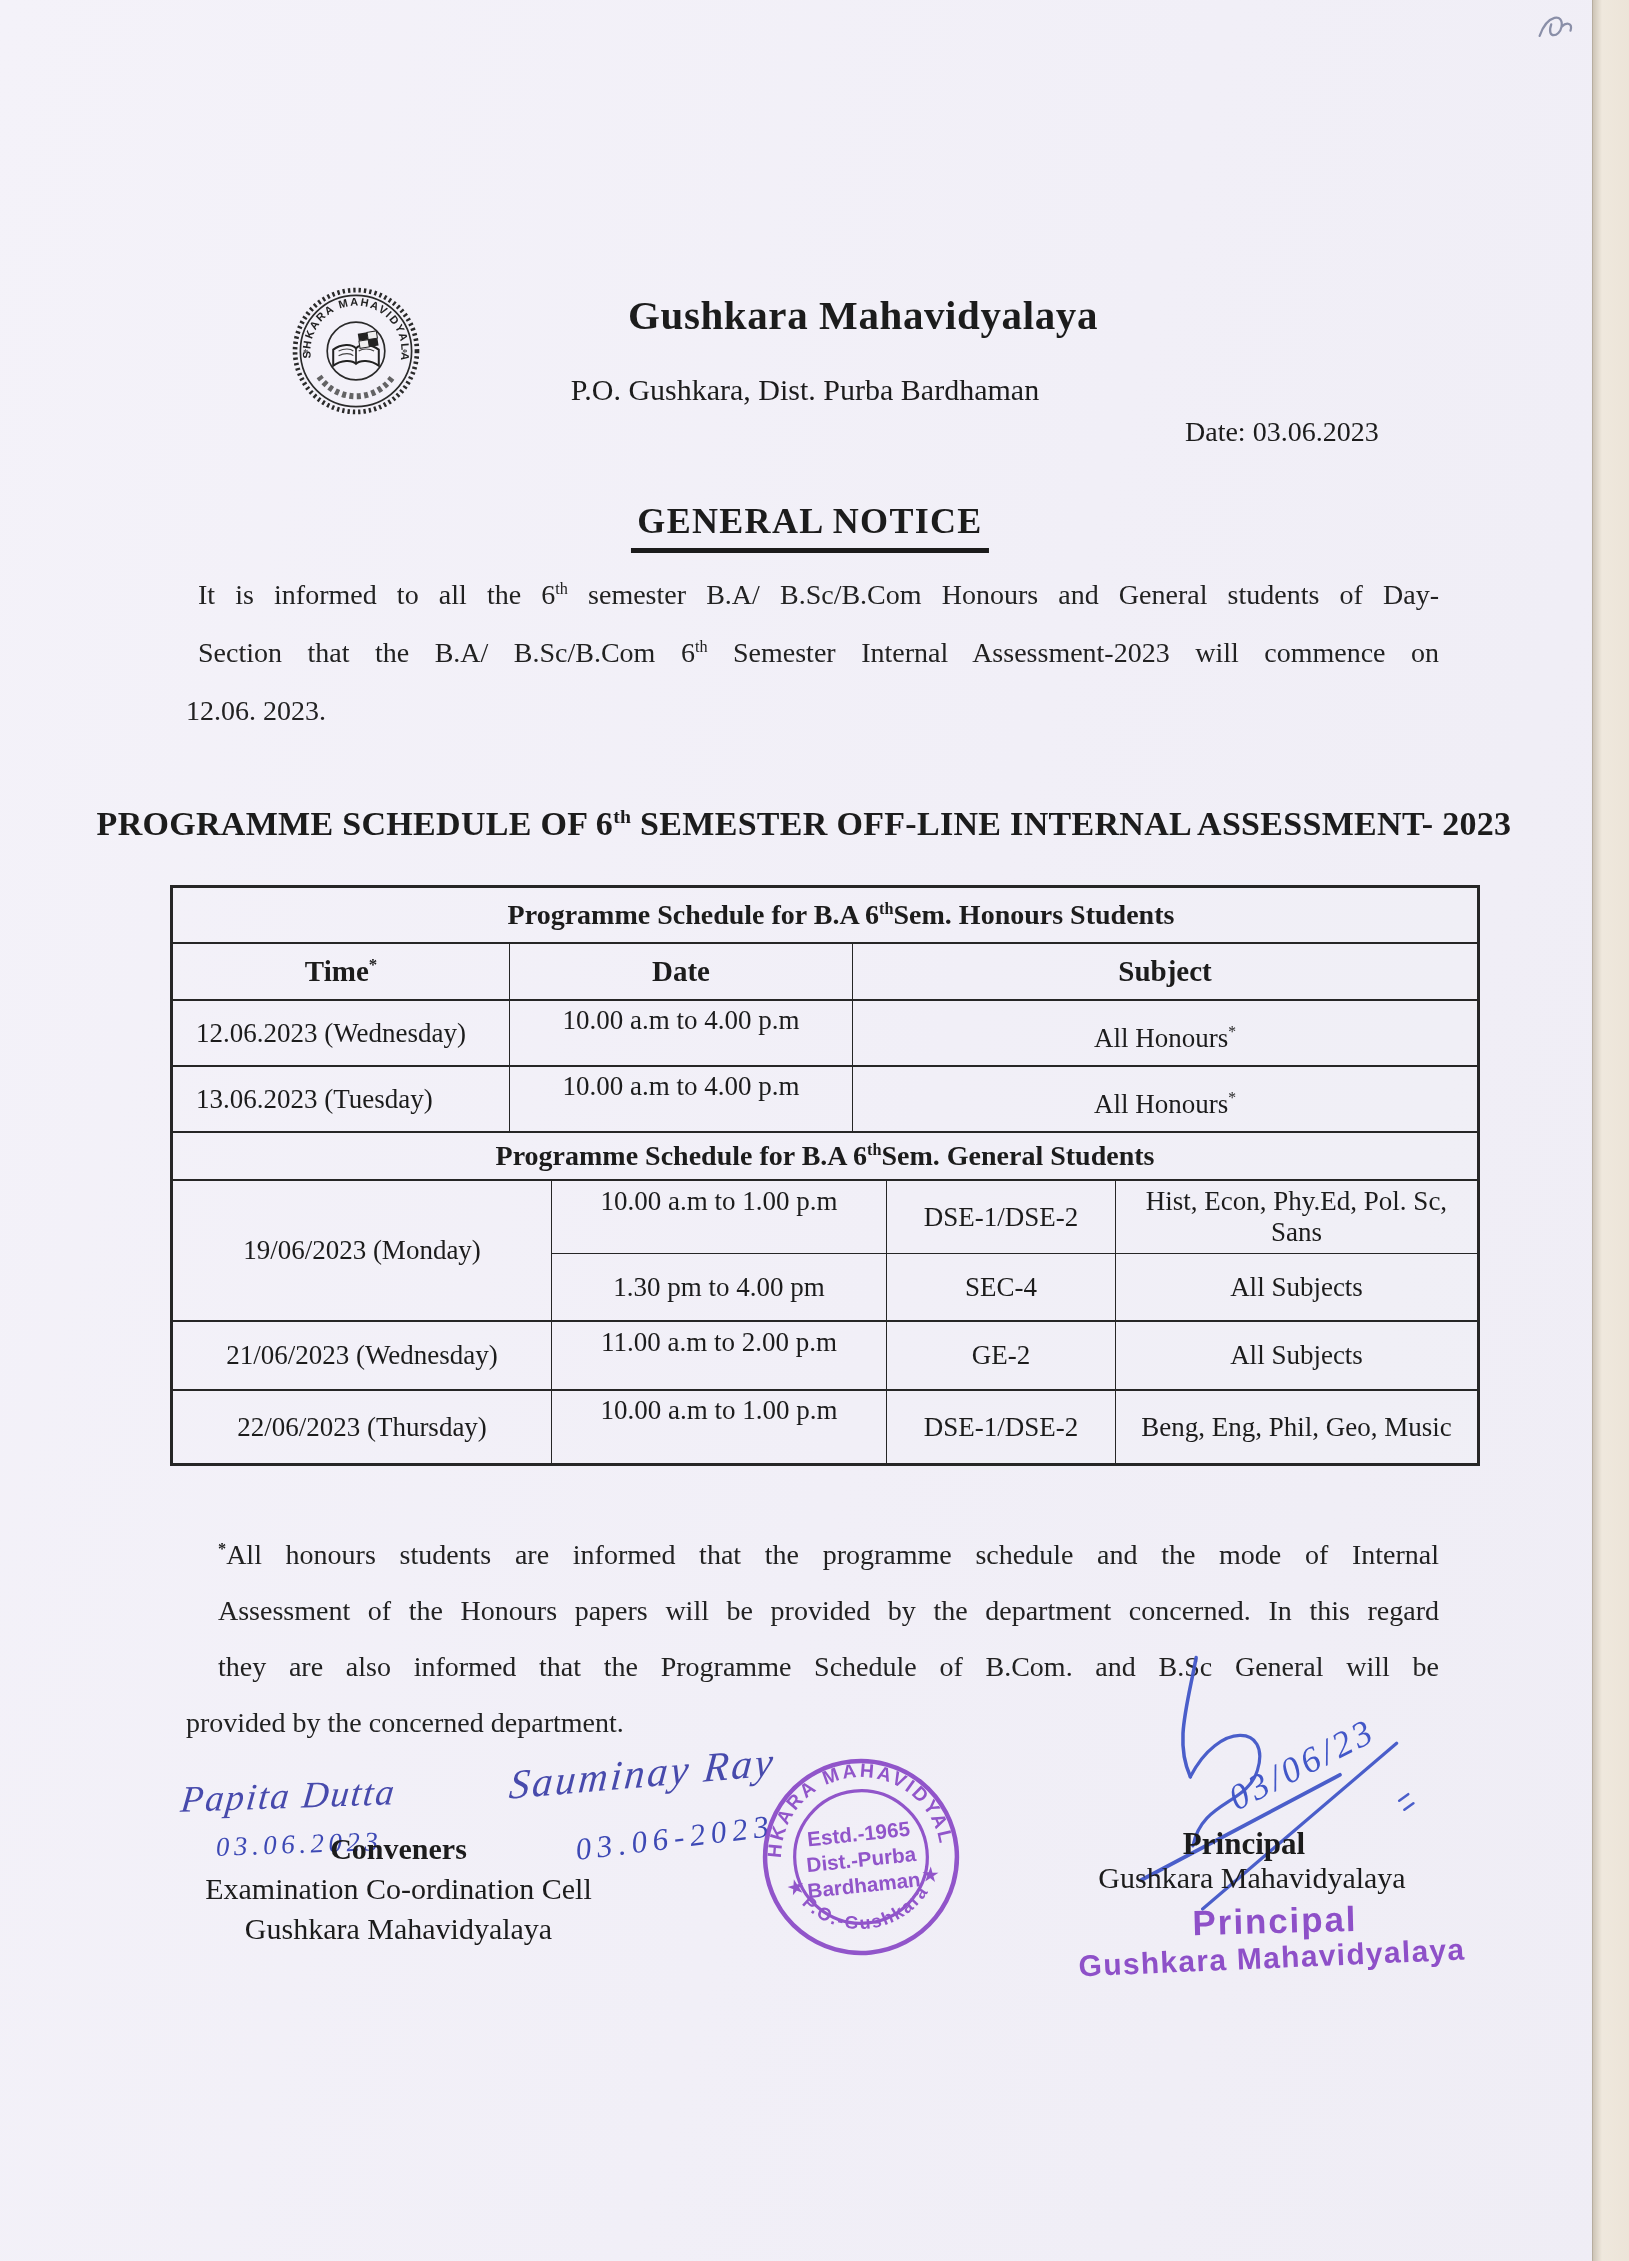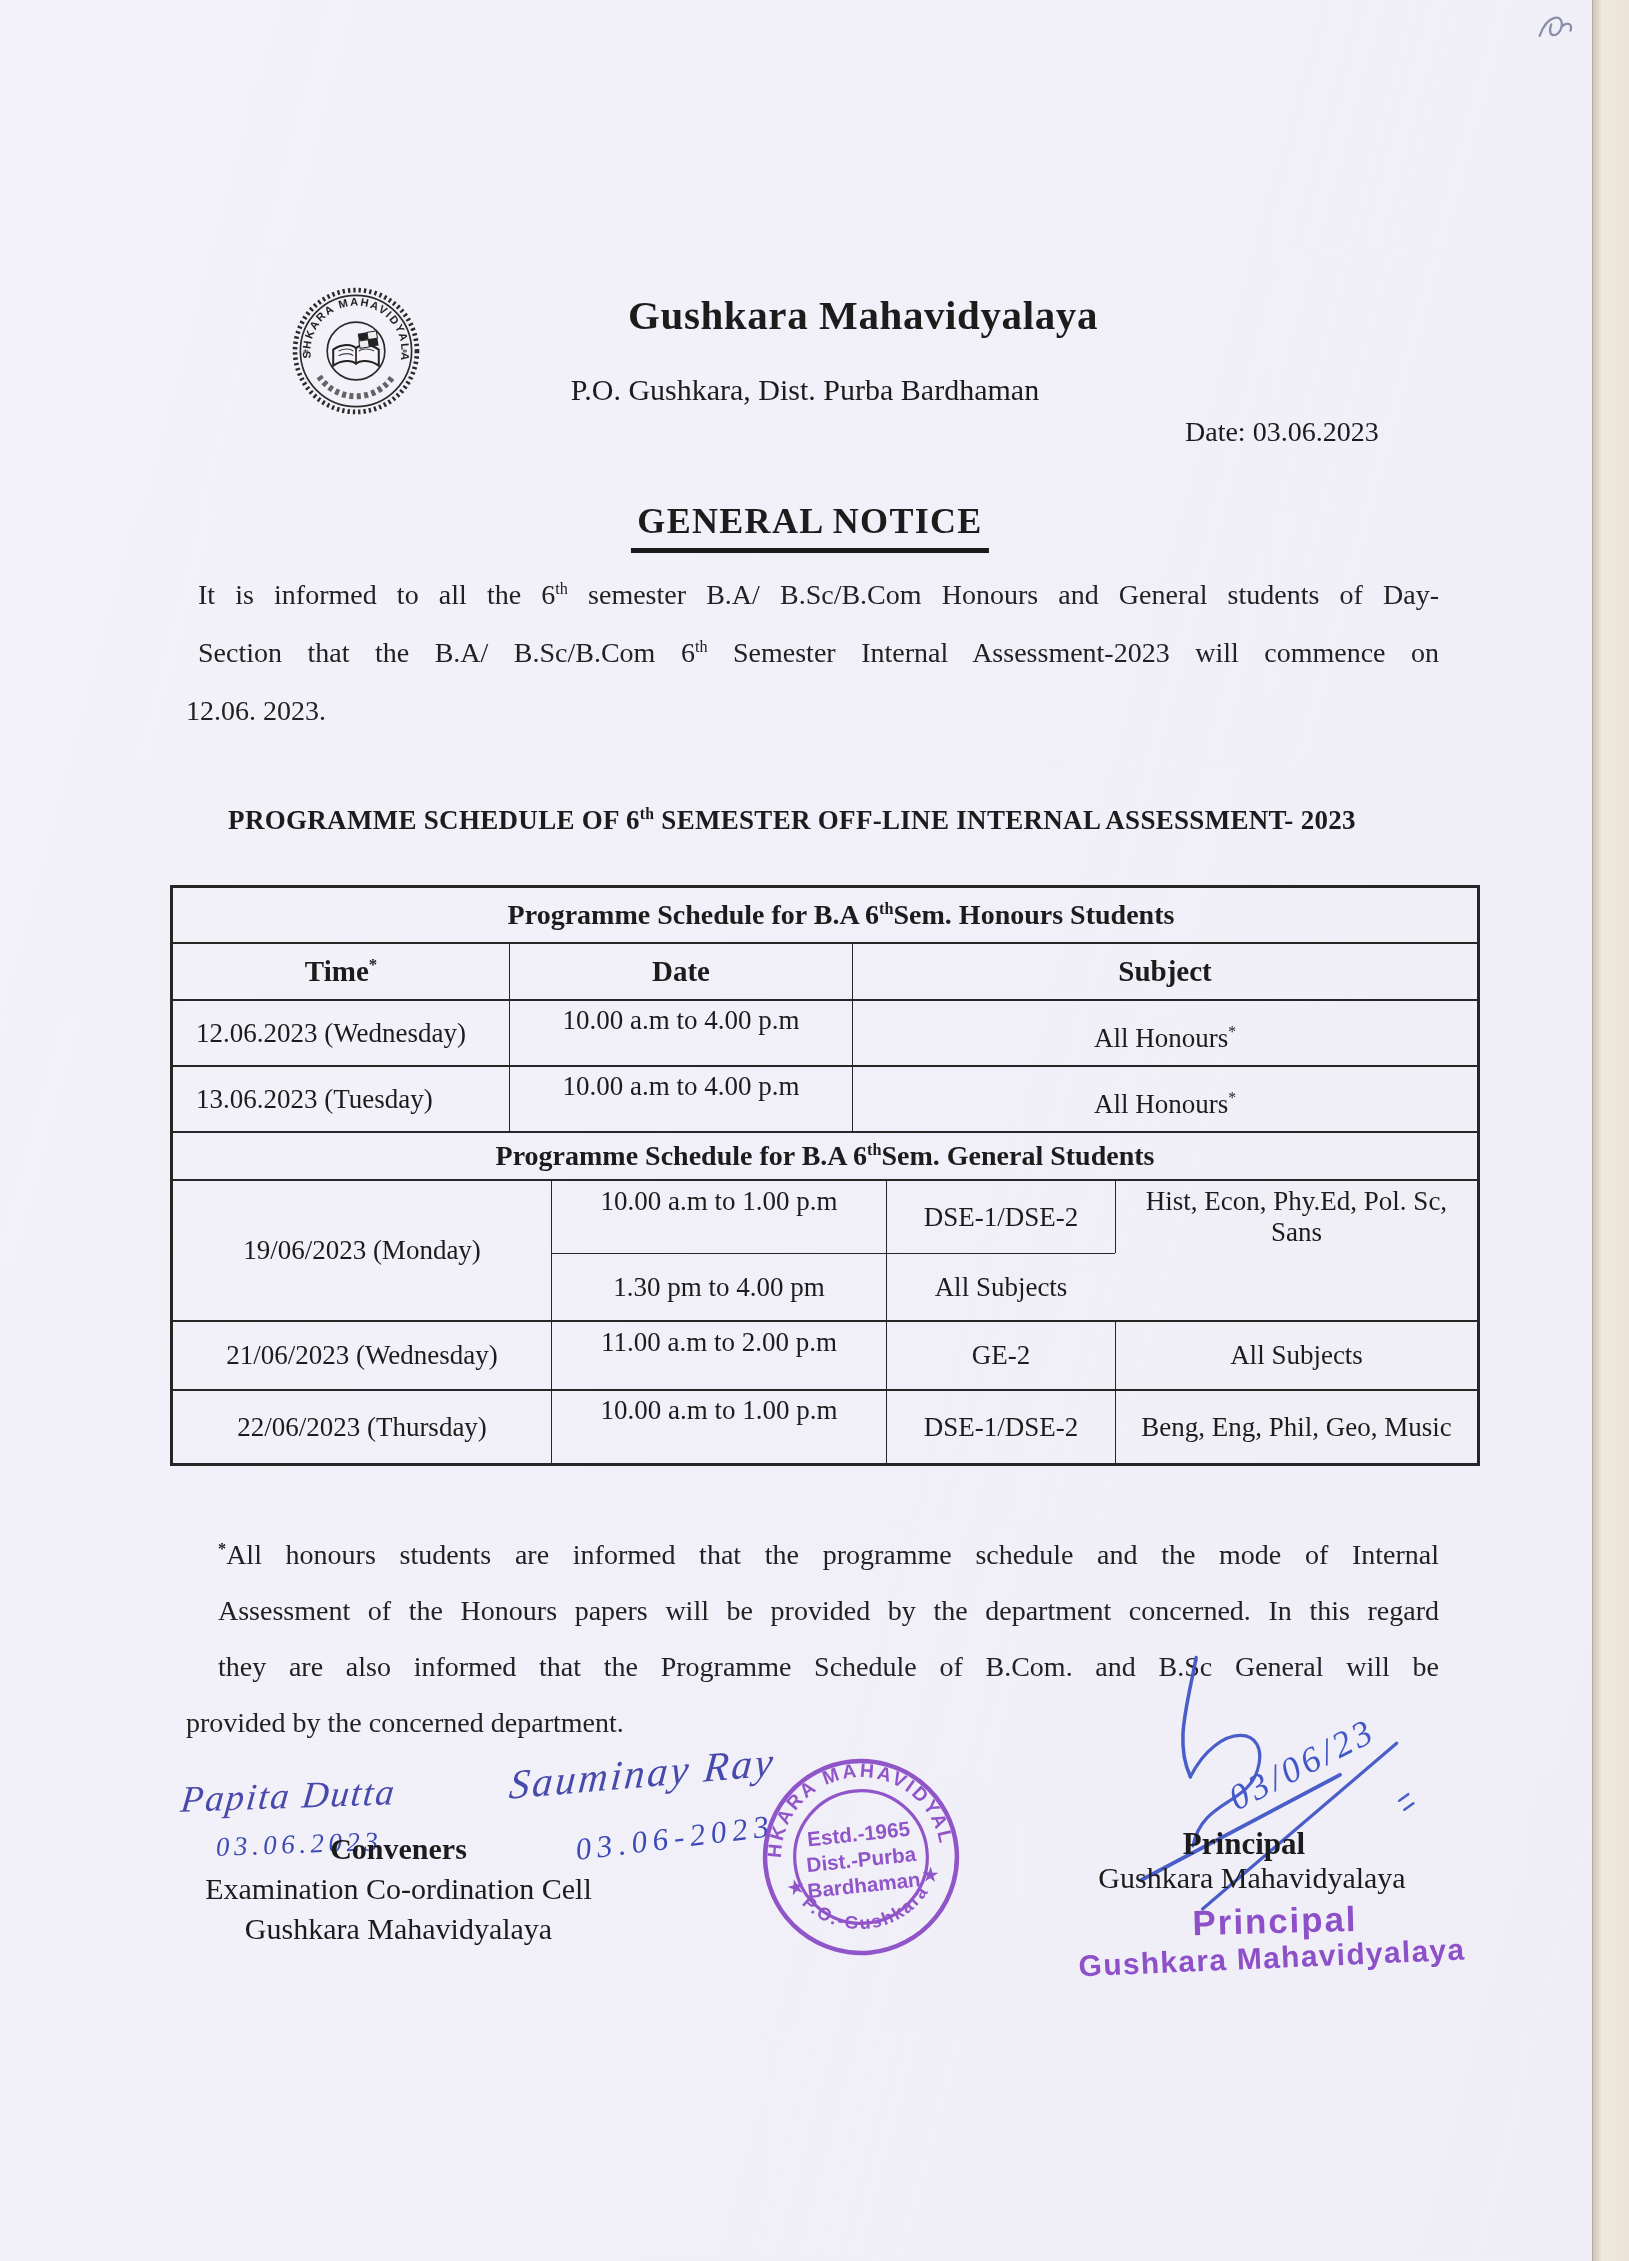--- a/index.html
+++ b/index.html
@@ -21,21 +21,21 @@
   .college-name{font-size:41px; font-weight:bold; letter-spacing:0.6px; white-space:nowrap;}
   .college-addr{font-size:30px; white-space:nowrap;}
   .date-line{font-size:28px; white-space:nowrap;}
   .notice-title{
     font-size:36px; font-weight:bold; letter-spacing:1.3px; white-space:nowrap;
     border-bottom:5.2px solid #1b1b1b; padding:0 6.4px 6.4px 6.4px;
   }
   .intro{width:1253px; font-size:28px; color:#222;}
   .intro .ln{display:block; line-height:58px; text-align:justify;}
   .intro .ln.j{text-align-last:justify;margin-left:12px;}
-  .sched-heading{font-size:27px; font-weight:bold; white-space:nowrap; letter-spacing:0.3px;}
+  .sched-heading{font-size:34px; font-weight:bold; white-space:nowrap; letter-spacing:0.3px;margin-left:12px;}
 
   
   .tbl{width:1304px; border:3.2px solid #262626; background:rgba(255,255,255,0.06);}
   .trow{display:grid; border-top:2.6px solid #262626;}
   .trow:first-child{border-top:none;padding-left:32px;}
   .cols-h{grid-template-columns:336px 343px 1fr;}
   .cols-g{grid-template-columns:378px 335px 229px 1fr;}
   .cell{
     border-left:1.9px solid #262626; display:flex; align-items:center; justify-content:center;
     font-size:27px; text-align:center; padding:2.6px 9px; box-sizing:border-box;
@@ -165,20 +165,21 @@
         <span><span>Programme Schedule for B.A 6</span><sup>th</sup><span>Sem. General Students</span></span>
       </div>
     </div>
 
     <div class="trow cols-g g-row1">
       <div class="cell c-date">19/06/2023 (Monday)</div>
       <div class="cell" style="align-items:flex-start; padding-top:5.2px;">10.00 a.m to 1.00 p.m</div>
       <div class="cell">DSE-1/DSE-2</div>
       <div class="cell">Hist, Econ, Phy.Ed, Pol. Sc, Sans</div>
       <div class="cell sub-b">1.30 pm to 4.00 pm</div>
+      <div class="cell sub-b">SEC-4</div>
       <div class="cell sub-b">All Subjects</div>
     </div>
 
     <div class="trow cols-g g-row">
       <div class="cell">21/06/2023 (Wednesday)</div>
       <div class="cell" style="align-items:flex-start; padding-top:5px;font-family:Liberation Serif, serif;">11.00 a.m to 2.00 p.m</div>
       <div class="cell">GE-2</div>
       <div class="cell">All Subjects</div>
     </div>
 

